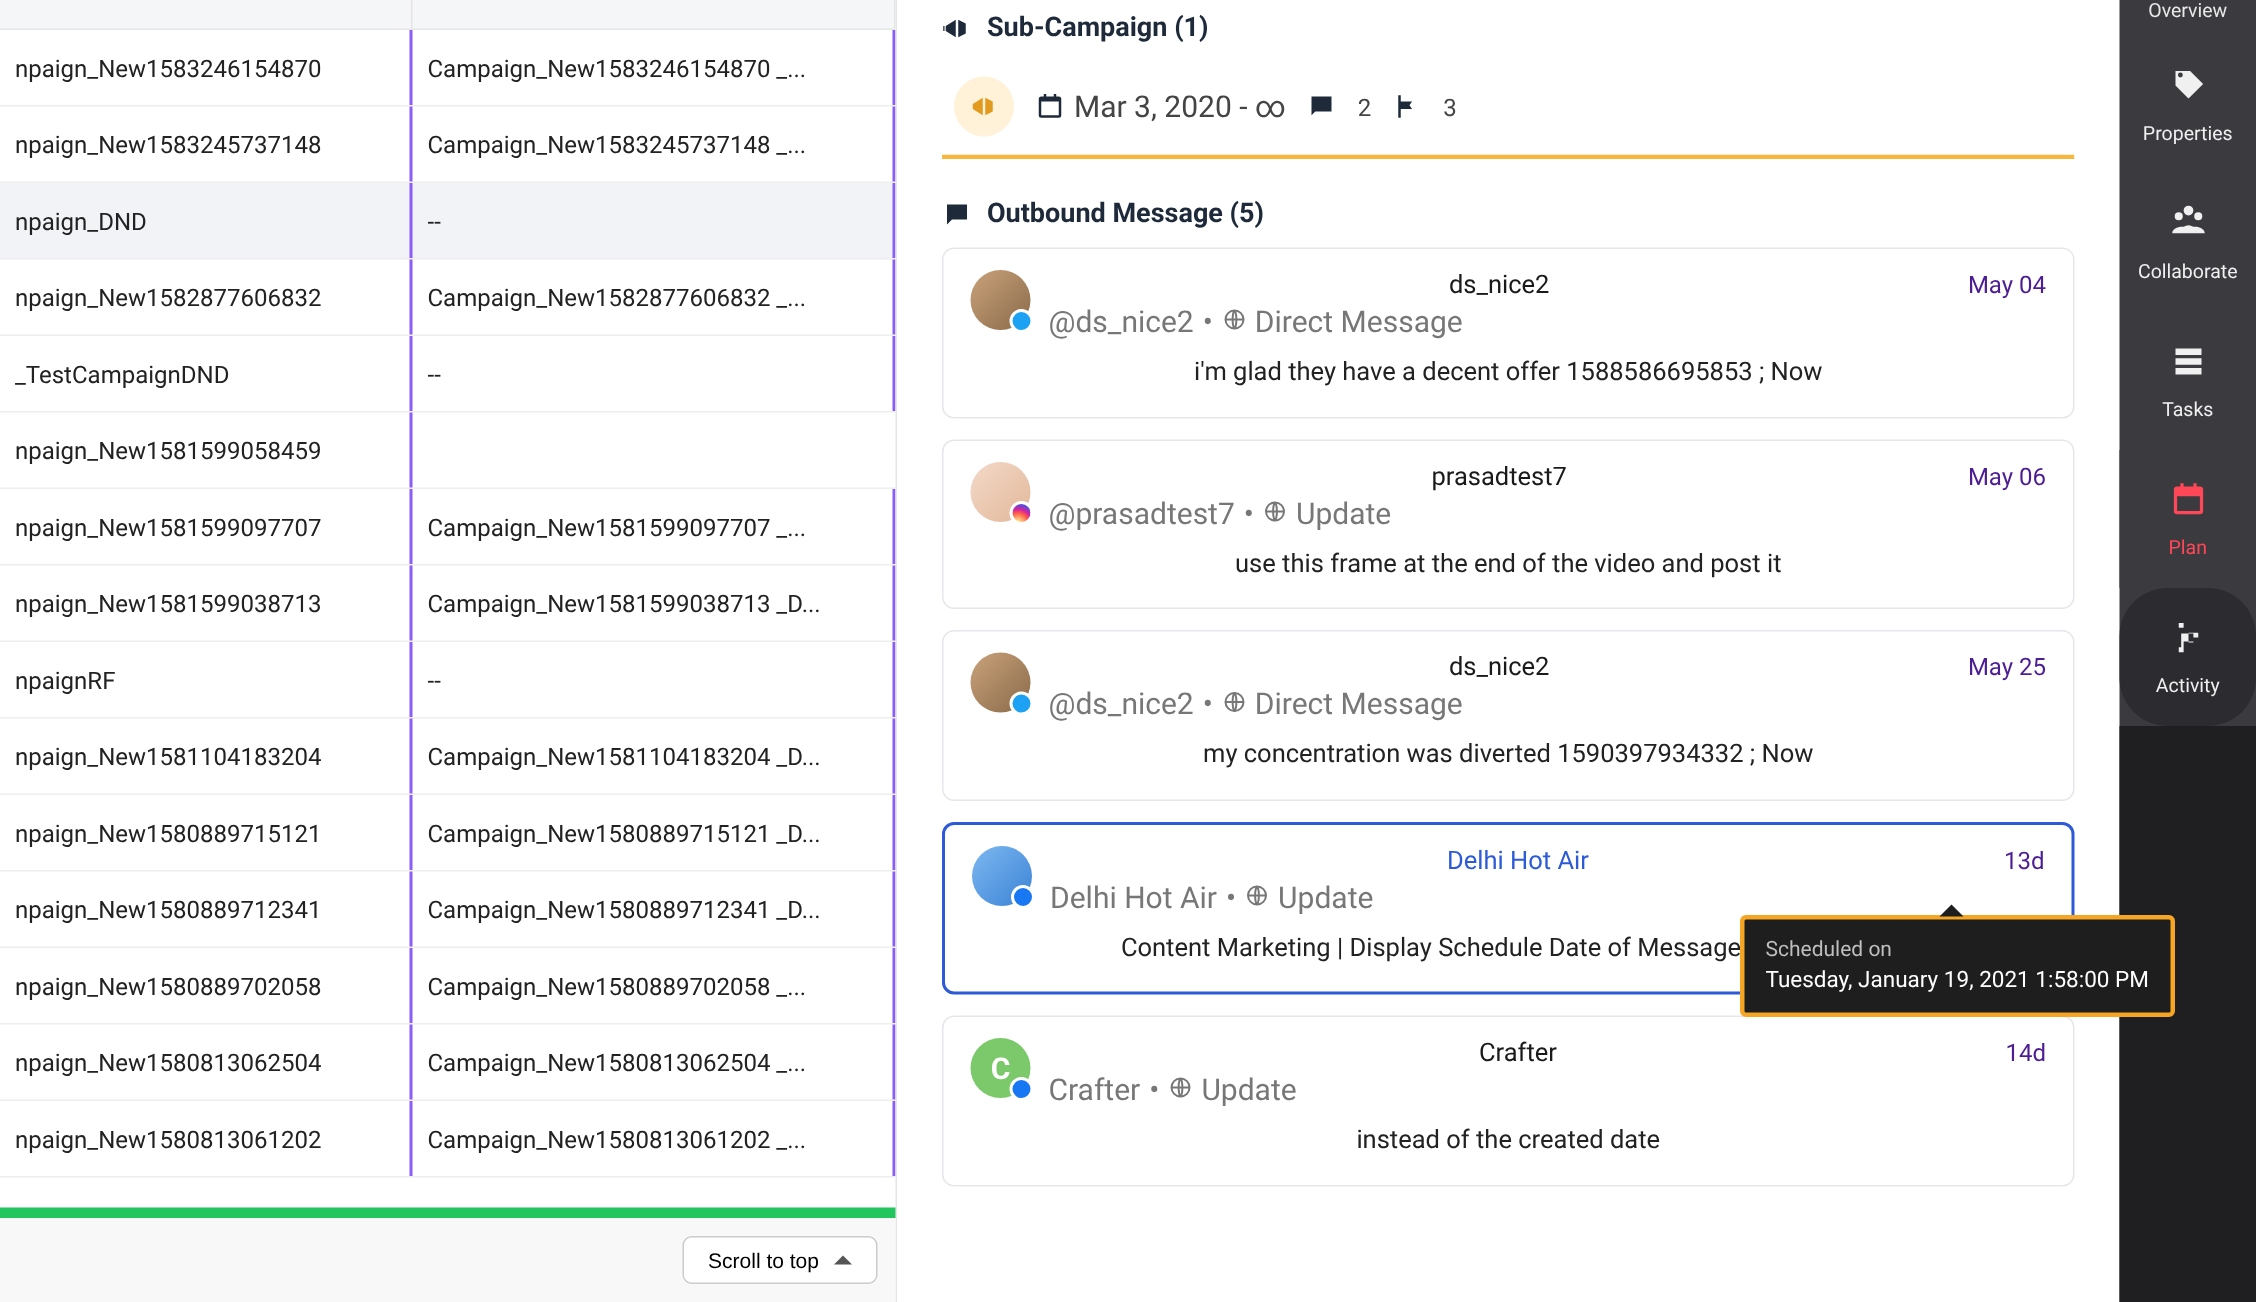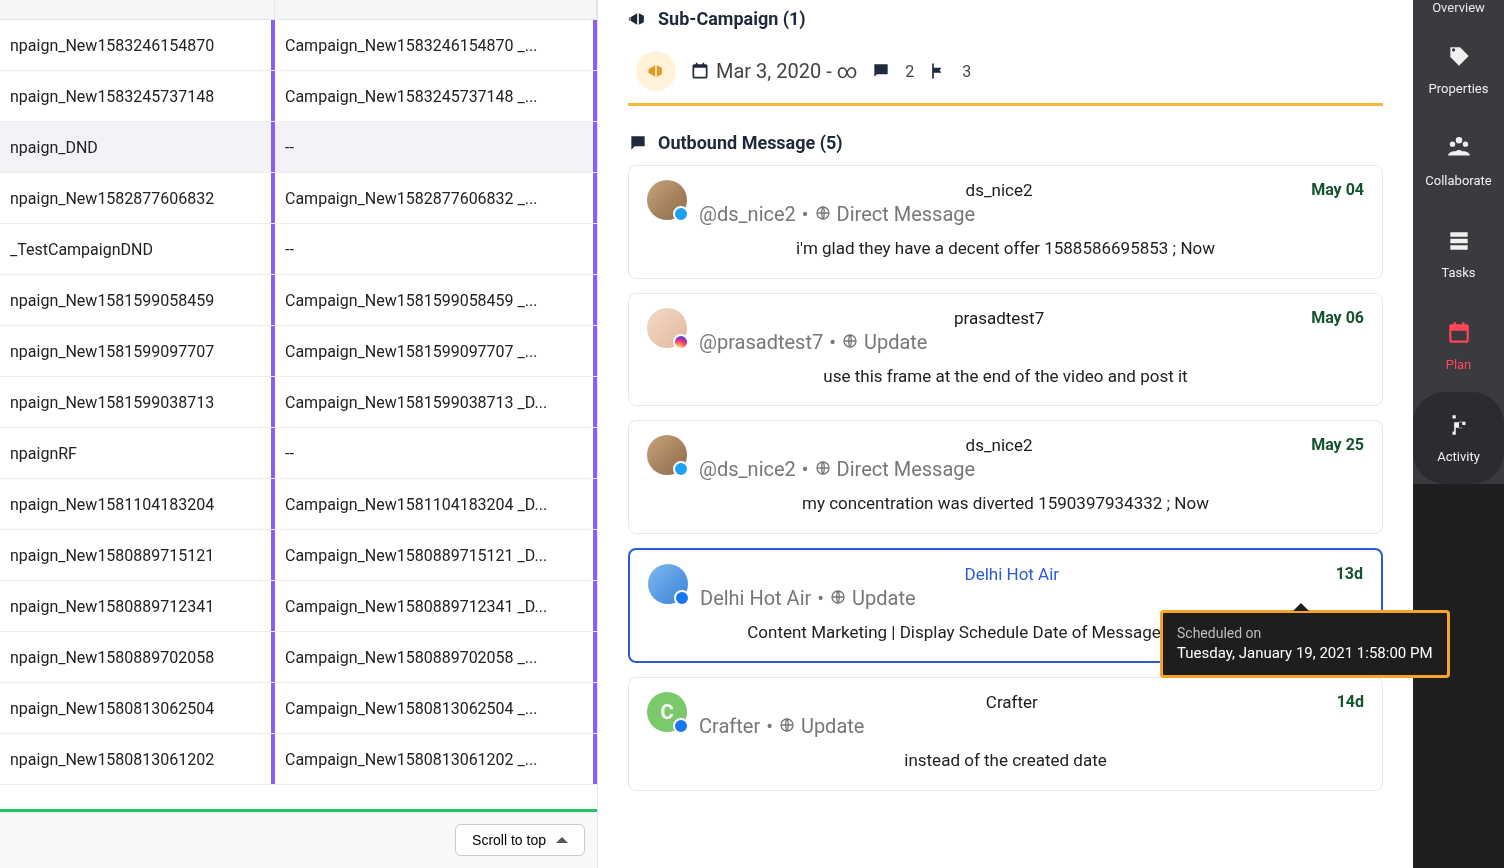--- a/index.html
+++ b/index.html
@@ -48,31 +48,31 @@
   .row {
     display: flex;
     border-bottom: 1px solid #eee;
     height: 51px;
   }
   .row.selected { background: #f1f3f7; }
   .cell {
     padding: 0 10px;
     display: flex;
     align-items: center;
-    border-right: 4px solid #8b5cf6;
+    border-right: 2px solid #8b5cf6;
     overflow: hidden;
     white-space: nowrap;
     font-size: 16px;
     color: #222;
   }
   .scroll-top-wrap {
     padding: 12px;
     display: flex;
     justify-content: flex-end;
-    border-top: 3px solid #22c55e;
+    border-top: 7px solid #22c55e;
     background: #f8f8f8;
   }
   .scroll-top-btn {
     border: 1px solid #ccc;
     background: #fff;
     border-radius: 6px;
     padding: 7px 16px;
     font-size: 14px;
     cursor: pointer;
     display: flex;
@@ -174,21 +174,21 @@
     background: radial-gradient(circle at 30% 107%, #fdf497 0%, #fdf497 5%, #fd5949 45%,#d6249f 60%,#285AEB 90%);
   }
   .avatar-badge.fb { background: #1877f2; }
   .msg-info { flex: 1; }
   .msg-user { font-weight: 400; font-size: 17px; color:#1a1a1a; }
   .msg-user.link { color:#2d5bd7; }
   .msg-meta {
     color: #777; font-size: 20px; margin-top: 2px;
     display: flex; align-items: center; gap: 6px;
   }
-  .msg-date { color:#14532d; font-size: 16px; font-weight: bold; }
+  .msg-date { color:#4c1d95; font-size: 16px; }
   .msg-body {
     margin-top: 10px;
     font-size: 17px;
     color: #222;
     line-height: 1.5;
   }
 
   
   .right {
     width: 91px;
@@ -270,21 +270,20 @@
         <div class="row">
           <div class="cell col1">npaign_New1582877606832</div>
           <div class="cell col2">Campaign_New1582877606832 _...</div>
         </div>
         <div class="row">
           <div class="cell col1">_TestCampaignDND</div>
           <div class="cell col2">--</div>
         </div>
         <div class="row">
           <div class="cell col1">npaign_New1581599058459</div>
-          <div class="cell col2">Campaign_New1581599058459 _...</div>
         </div>
         <div class="row">
           <div class="cell col1">npaign_New1581599097707</div>
           <div class="cell col2">Campaign_New1581599097707 _...</div>
         </div>
         <div class="row">
           <div class="cell col1">npaign_New1581599038713</div>
           <div class="cell col2">Campaign_New1581599038713 _D...</div>
         </div>
         <div class="row">

